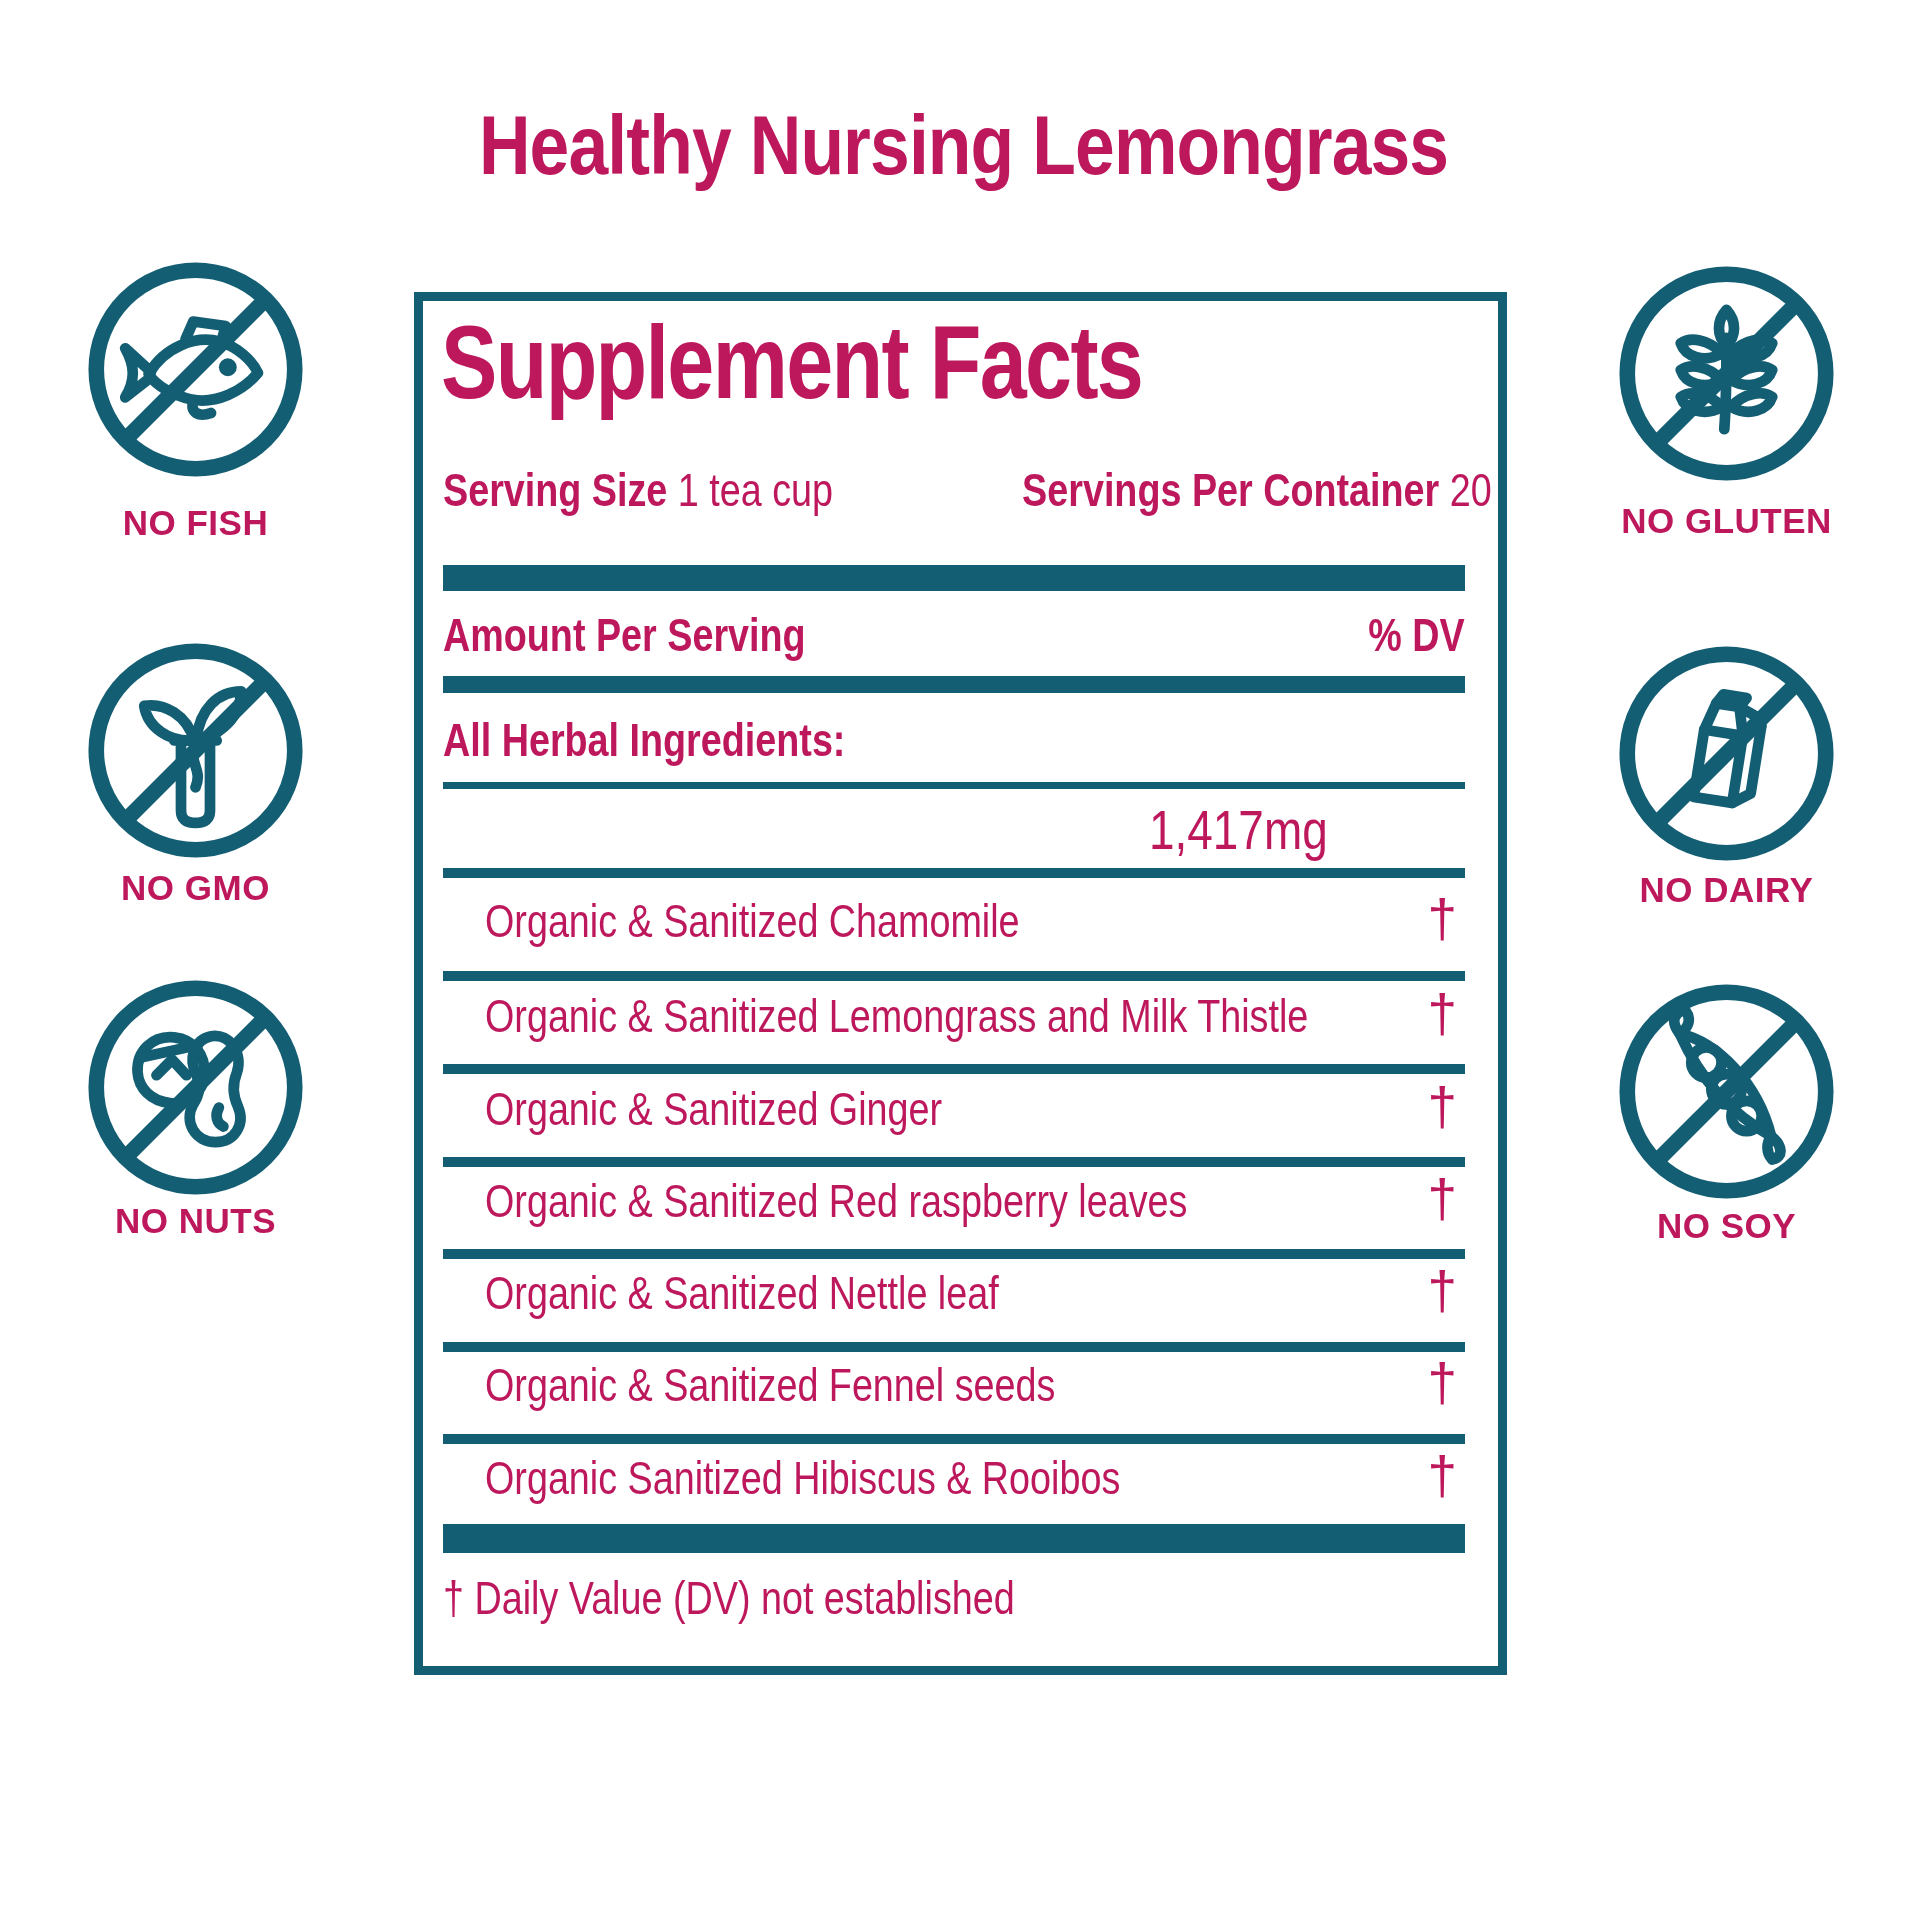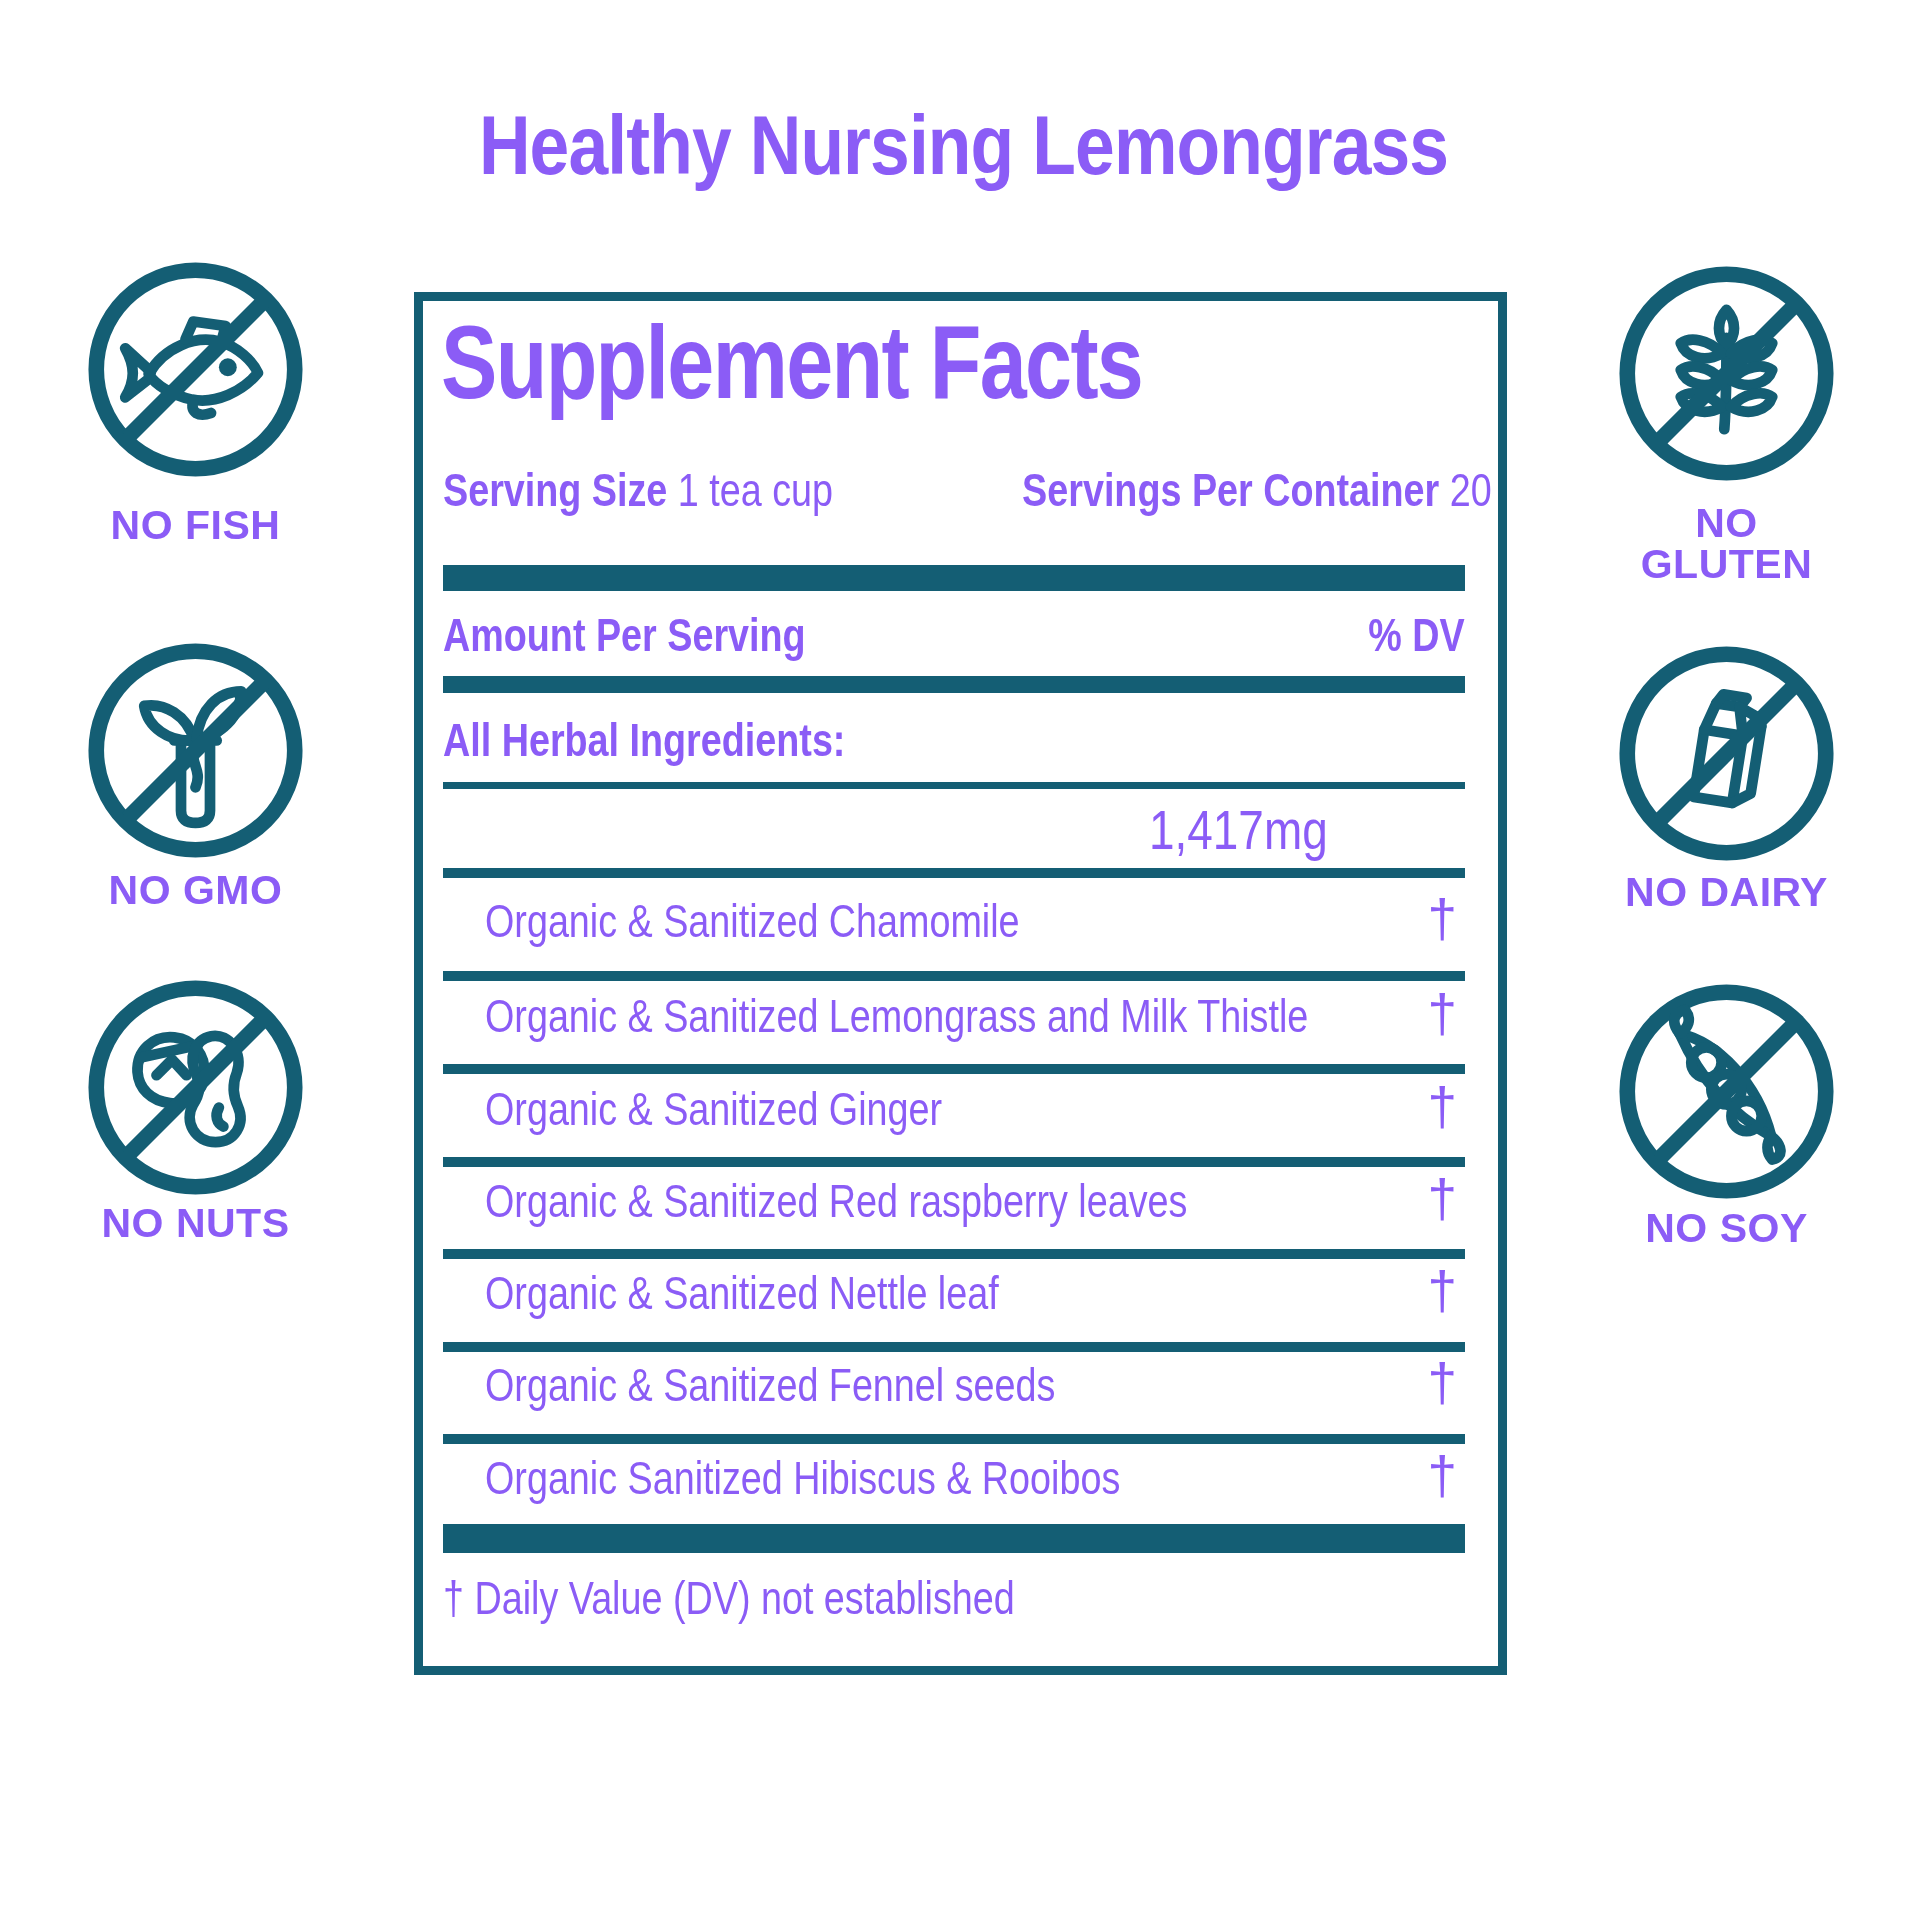--- a/index.html
+++ b/index.html
@@ -1,18 +1,18 @@
 <!DOCTYPE html>
 <html><head>
 <meta charset="utf-8">
 <style>
   html,body{margin:0;padding:0;background:#fff;}
   #canvas{
     position:relative;width:1927px;height:1926px;background:#ffffff;overflow:hidden;
-    font-family:"Liberation Sans", sans-serif;color:#8b5cf6;
+    font-family:"Liberation Sans", sans-serif;color:#be185d;
   }
   .cond{display:inline-block;transform:scaleX(0.82);transform-origin:0 50%;white-space:nowrap;}
   .cond-r{display:inline-block;transform:scaleX(0.82);transform-origin:100% 50%;white-space:nowrap;}
   .cond-c{display:inline-block;transform:scaleX(0.86);transform-origin:50% 50%;white-space:nowrap;}
 
   #page-title{
     position:absolute;top:44px;left:0;width:100%;text-align:center;
     font-size:83px;font-weight:bold;letter-spacing:-1px;line-height:1.1;
   }
 
@@ -28,21 +28,21 @@
   .flexrow{display:flex;justify-content:space-between;align-items:flex-start;}
   .bar{left:20px;right:33px;background:#145E74;}
   .b{font-weight:bold;}
   .dagger{position:absolute;right:8px;top:-6px;font-size:53px;}
   .ing-name{margin-left:42px;}
   .blend-val{left:726px;top:496px;font-size:56px;}
 
   
   .badge{position:absolute;width:223px;text-align:center;}
   .badge svg{display:block;width:223px;height:223px;}
-  .badge-label{font-size:41px;font-weight:bold;letter-spacing:0.5px;line-height:1;}
+  .badge-label{font-size:35px;font-weight:bold;letter-spacing:0.5px;line-height:1;}
   .ic{stroke:#145E74;fill:none;stroke-width:4.8;stroke-linecap:round;stroke-linejoin:round;}
   .ring{stroke:#145E74;fill:none;stroke-width:7;}
 </style>
 </head>
 <body>
 
 <div id="canvas">
 
   <h1 id="page-title"><span class="cond-c">Healthy Nursing Lemongrass</span></h1>
 

